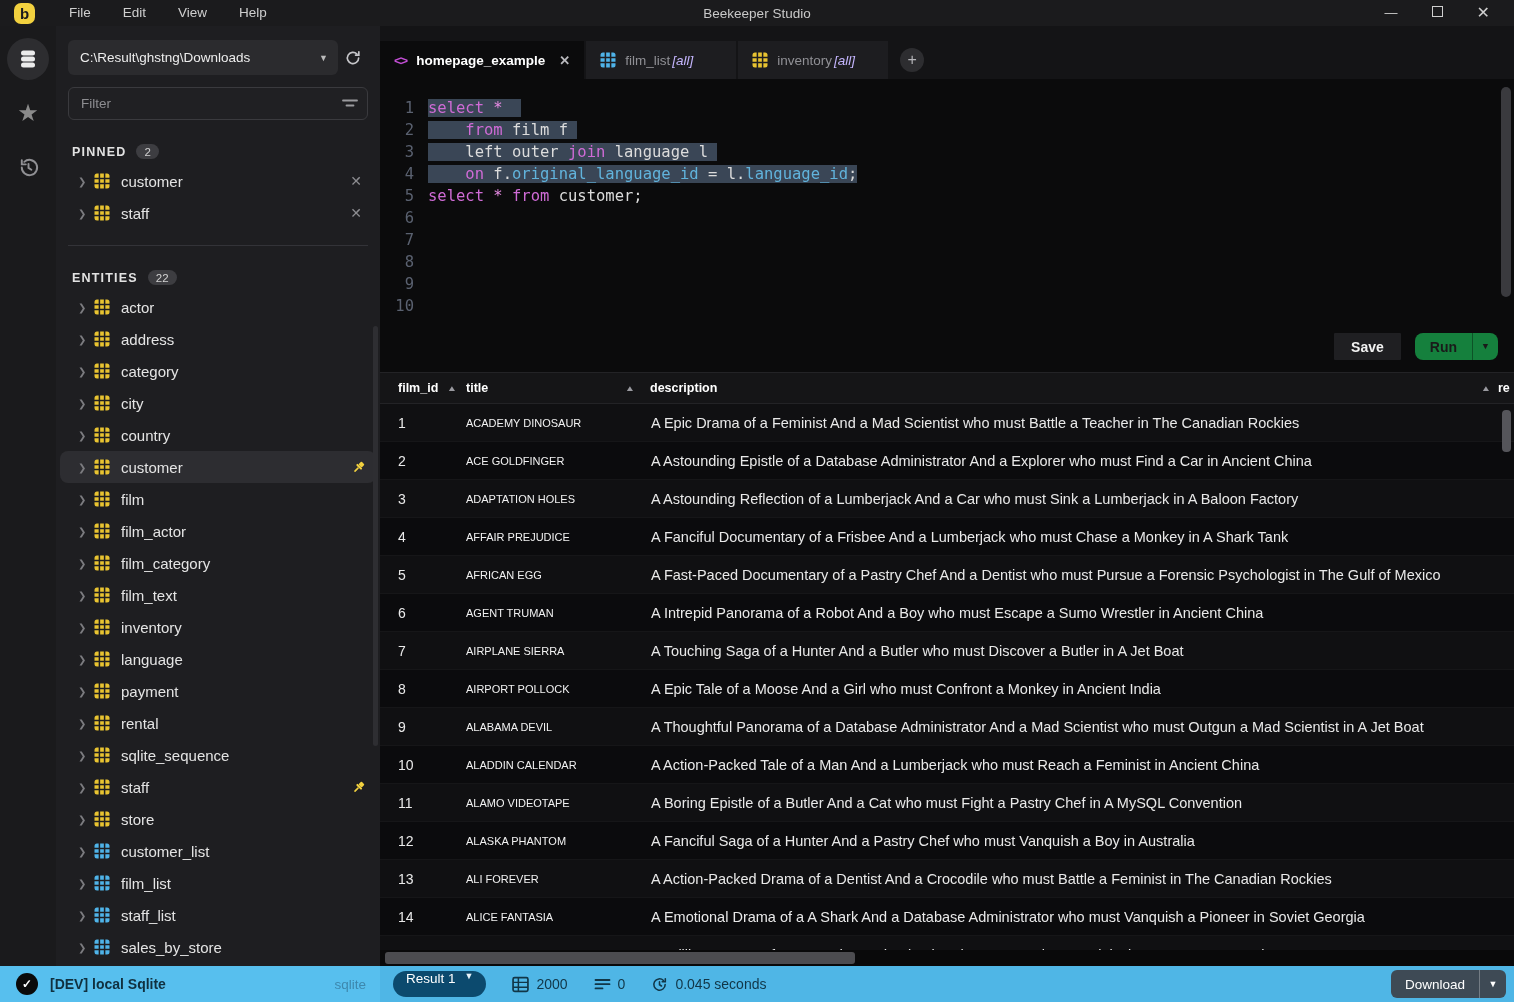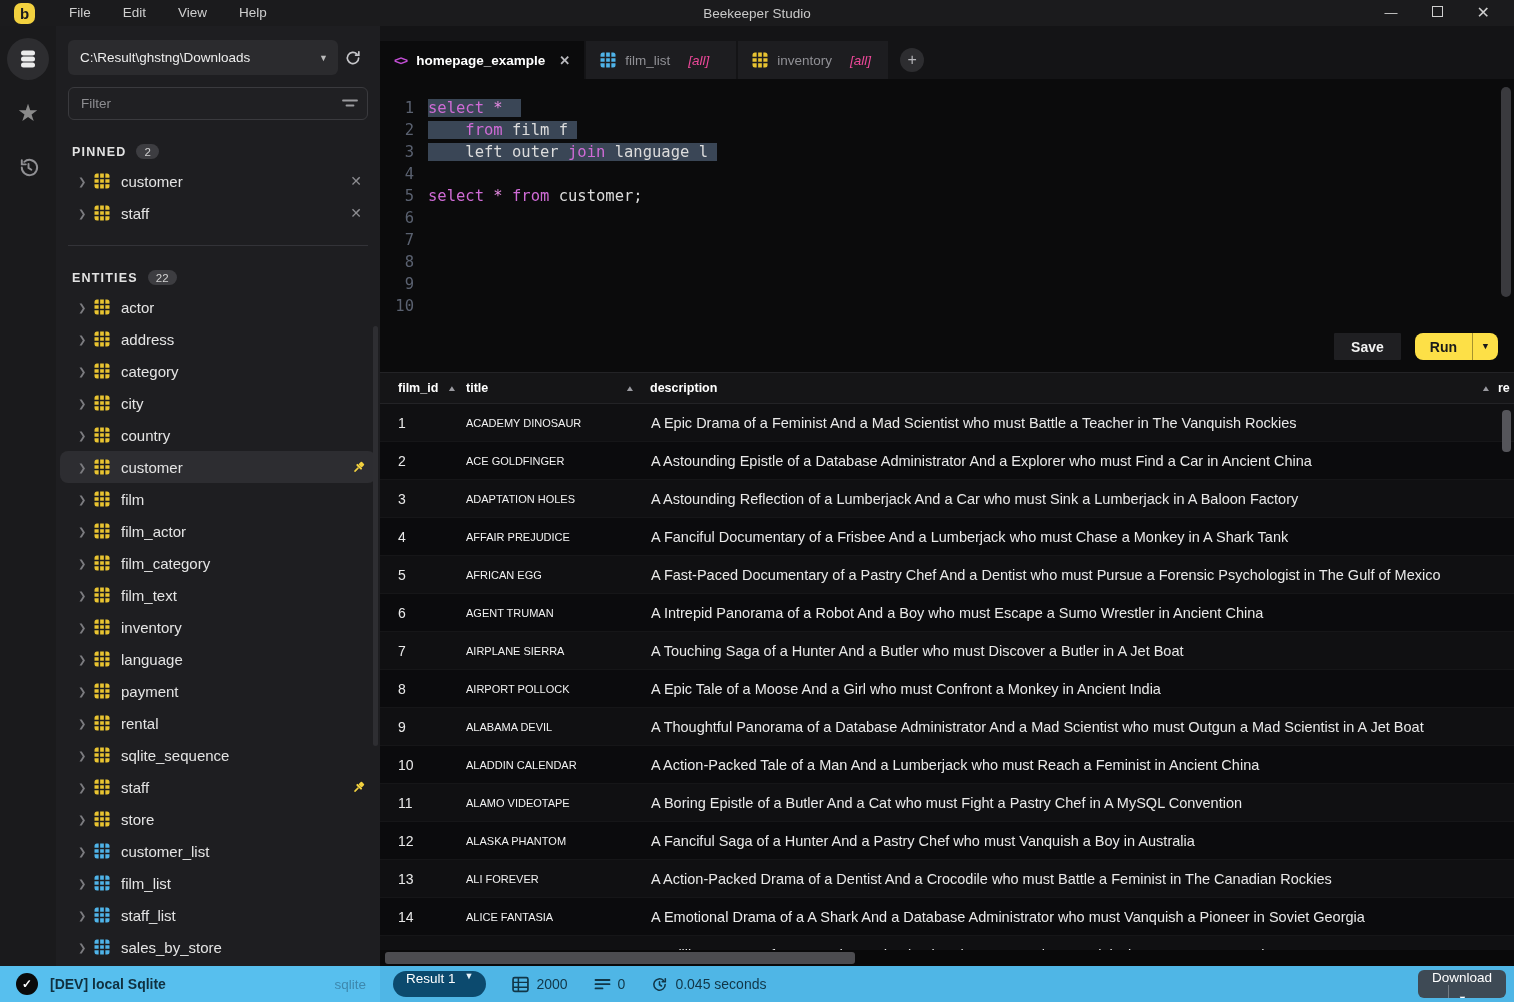--- a/index.html
+++ b/index.html
@@ -56,39 +56,39 @@
   .sb-scroll { position:absolute; right:2px; top:300px; width:5px; height:420px; background:#2e2e32; border-radius:3px; }
   
   .content { flex:1; position:relative; background:#0b0b0c; overflow:hidden; display:flex; flex-direction:column; }
   .tabstrip { height:53px; background:#141416; display:flex; align-items:flex-end; flex:none; }
   .tabs { display:flex; align-items:flex-end; height:38px; }
   .tab { height:38px; display:flex; align-items:center; padding:0 14px; background:#1d1d20; margin-right:2px;
     font-size:13.5px; color:#909095; min-width:150px; }
   .tab.active { background:#0b0b0c; color:#fff; font-weight:bold; min-width:198px; }
   .tab .t-icon { margin-right:9px; }
   .tab-code-icon { color:#c44fd6; font-weight:bold; font-size:13px; margin-right:9px; letter-spacing:-1px; }
-  .tab-suffix { font-style:italic; color:#ec4899; margin-left:18px; font-weight:normal; }
+  .tab-suffix { font-style:italic; color:#c4b5fd; margin-left:2px; font-weight:normal; }
   .tab-close { margin-left:auto; padding-left:14px; color:#b9b9bd; font-size:13px; }
   .tab-plus { width:24px; height:24px; border-radius:50%; background:#2d2d30; color:#b5b5b9; display:flex;
     align-items:center; justify-content:center; font-size:16px; margin:0 0 7px 10px; }
   
   .editor { position:relative; height:293px; flex:none; padding-top:18px;
     font-family:"DejaVu Sans Mono", monospace; font-size:15.5px; line-height:22px; }
   .code-line { display:flex; }
   .gutter { width:34px; text-align:right; color:#5a6170; flex:none; padding-right:0; }
   .code-text { white-space:pre; margin-left:14px; color:#dcdcdc; }
   .code-text .sel { background:#3a4656; }
   .tok-kw { color:#cf6bd6; }
   .tok-st { color:#e58ae2; }
   .tok-id { color:#61b3dc; }
   .ed-scroll { position:absolute; right:3px; top:8px; width:10px; height:210px; background:#3a3a3e; border-radius:5px; }
   .ed-actions { position:absolute; right:16px; bottom:12px; display:flex; align-items:center; gap:14px; }
   .btn-save { background:#1f1f22; color:#f2f2f2; font-weight:bold; font-size:14px; border:none; border-radius:1px;
     height:27px; padding:0 17px; font-family:"Liberation Sans",sans-serif; }
-  .btn-run { display:flex; align-items:center; background:#fde047; border-radius:8px; height:27px; overflow:hidden; }
+  .btn-run { display:flex; align-items:center; background:#15803d; border-radius:8px; height:27px; overflow:hidden; }
   .btn-run-main { color:#1a1a1a; font-weight:bold; font-size:14px; padding:0 15px; border:none; background:transparent;
     font-family:"Liberation Sans",sans-serif; }
   .btn-run-caret { width:26px; text-align:center; border-left:1px solid rgba(0,0,0,.35); color:#1a1a1a; font-size:9px; line-height:27px; }
   
   .grid { flex:1; position:relative; border-top:1px solid #232326; overflow:hidden; }
   .grid-head { height:31px; display:flex; align-items:center; background:#151517; border-bottom:1px solid #232326;
     font-size:12.5px; font-weight:bold; color:#fff; }
   .hcell { display:flex; align-items:center; justify-content:space-between; height:100%; }
   .hc-id { width:86px; padding:0 10px 0 18px; flex:none; }
   .hc-title { width:184px; padding-right:16px; flex:none; }
@@ -111,21 +111,21 @@
   .check-circle { width:22px; height:22px; background:#0a0a0a; border-radius:50%; display:flex; align-items:center;
     justify-content:center; color:#fff; font-size:12px; font-weight:bold; flex:none; }
   .conn-name { font-weight:bold; color:#10303f; margin-left:12px; font-size:14px; }
   .driver { margin-left:auto; color:#3d87ad; font-size:13.5px; }
   .sb-main { flex:1; background:#4fb6e6; display:flex; align-items:center; color:#113647; }
   .result-pill { background:#0c4a6e; color:#fff; height:26px; border-radius:14px; display:flex; align-items:flex-start;
     padding:0 13px; margin-left:13px; font-size:13.5px; gap:9px; }
   .result-pill .caret { color:#e8f4fa; margin-left:0; }
   .sb-stat { display:flex; align-items:center; gap:7px; margin-left:26px; font-size:14px; }
   .btn-download { margin-left:auto; margin-right:8px; height:28px; display:flex; align-items:center;
-    background:#3e4a55; border-radius:6px; color:#fff; overflow:hidden;flex-direction:column; }
+    background:#3e4a55; border-radius:6px; color:#fff; overflow:hidden; }
   .dl-main { padding:0 14px; font-size:13.5px; border:none; background:transparent; color:#fff; font-family:"Liberation Sans",sans-serif; }
   .dl-caret { width:27px; text-align:center; border-left:1px solid rgba(255,255,255,.28); font-size:9px; line-height:28px; }
 </style>
 </head>
 <body>
 
 <div class="app">
 
   <div class="titlebar">
     <div class="logo">b</div>
@@ -499,20 +499,21 @@
             <div class="code-line">
               <span class="gutter">2</span>
               <span class="code-text"><span class="sel"><span>    </span><span class="tok-kw">from</span><span> film f </span></span></span>
             </div>
             <div class="code-line">
               <span class="gutter">3</span>
               <span class="code-text"><span class="sel"><span>    left outer </span><span class="tok-kw">join</span><span> language l </span></span></span>
             </div>
             <div class="code-line">
               <span class="gutter">4</span>
+              <span class="code-text"><span class="sel"><span>    </span><span class="tok-kw">on</span><span> f.</span><span class="tok-id">original_language_id</span><span> = l.</span><span class="tok-id">language_id</span><span>;</span></span></span>
             </div>
             <div class="code-line">
               <span class="gutter">5</span>
               <span class="code-text"><span class="tok-kw">select</span><span> </span><span class="tok-st">*</span><span> </span><span class="tok-kw">from</span><span> customer;</span></span>
             </div>
             <div class="code-line">
               <span class="gutter">6</span>
               <span class="code-text"></span>
             </div>
             <div class="code-line">
@@ -555,21 +556,21 @@
             <div class="hcell hc-desc">
               <span>description</span>
               <span class="sort-arrow">▲</span>
             </div>
             <div class="hcell hc-partial">re</div>
           </div>
         <div class="grid-rows" id="grid-rows">
             <div class="grid-row">
               <div class="gc-id">1</div>
               <div class="gc-title">ACADEMY DINOSAUR</div>
-              <div class="gc-desc">A Epic Drama of a Feminist And a Mad Scientist who must Battle a Teacher in The Vanquish Rockies</div>
+              <div class="gc-desc">A Epic Drama of a Feminist And a Mad Scientist who must Battle a Teacher in The Canadian Rockies</div>
             </div>
             <div class="grid-row">
               <div class="gc-id">2</div>
               <div class="gc-title">ACE GOLDFINGER</div>
               <div class="gc-desc">A Astounding Epistle of a Database Administrator And a Explorer who must Find a Car in Ancient China</div>
             </div>
             <div class="grid-row">
               <div class="gc-id">3</div>
               <div class="gc-title">ADAPTATION HOLES</div>
               <div class="gc-desc">A Astounding Reflection of a Lumberjack And a Car who must Sink a Lumberjack in A Baloon Factory</div>

